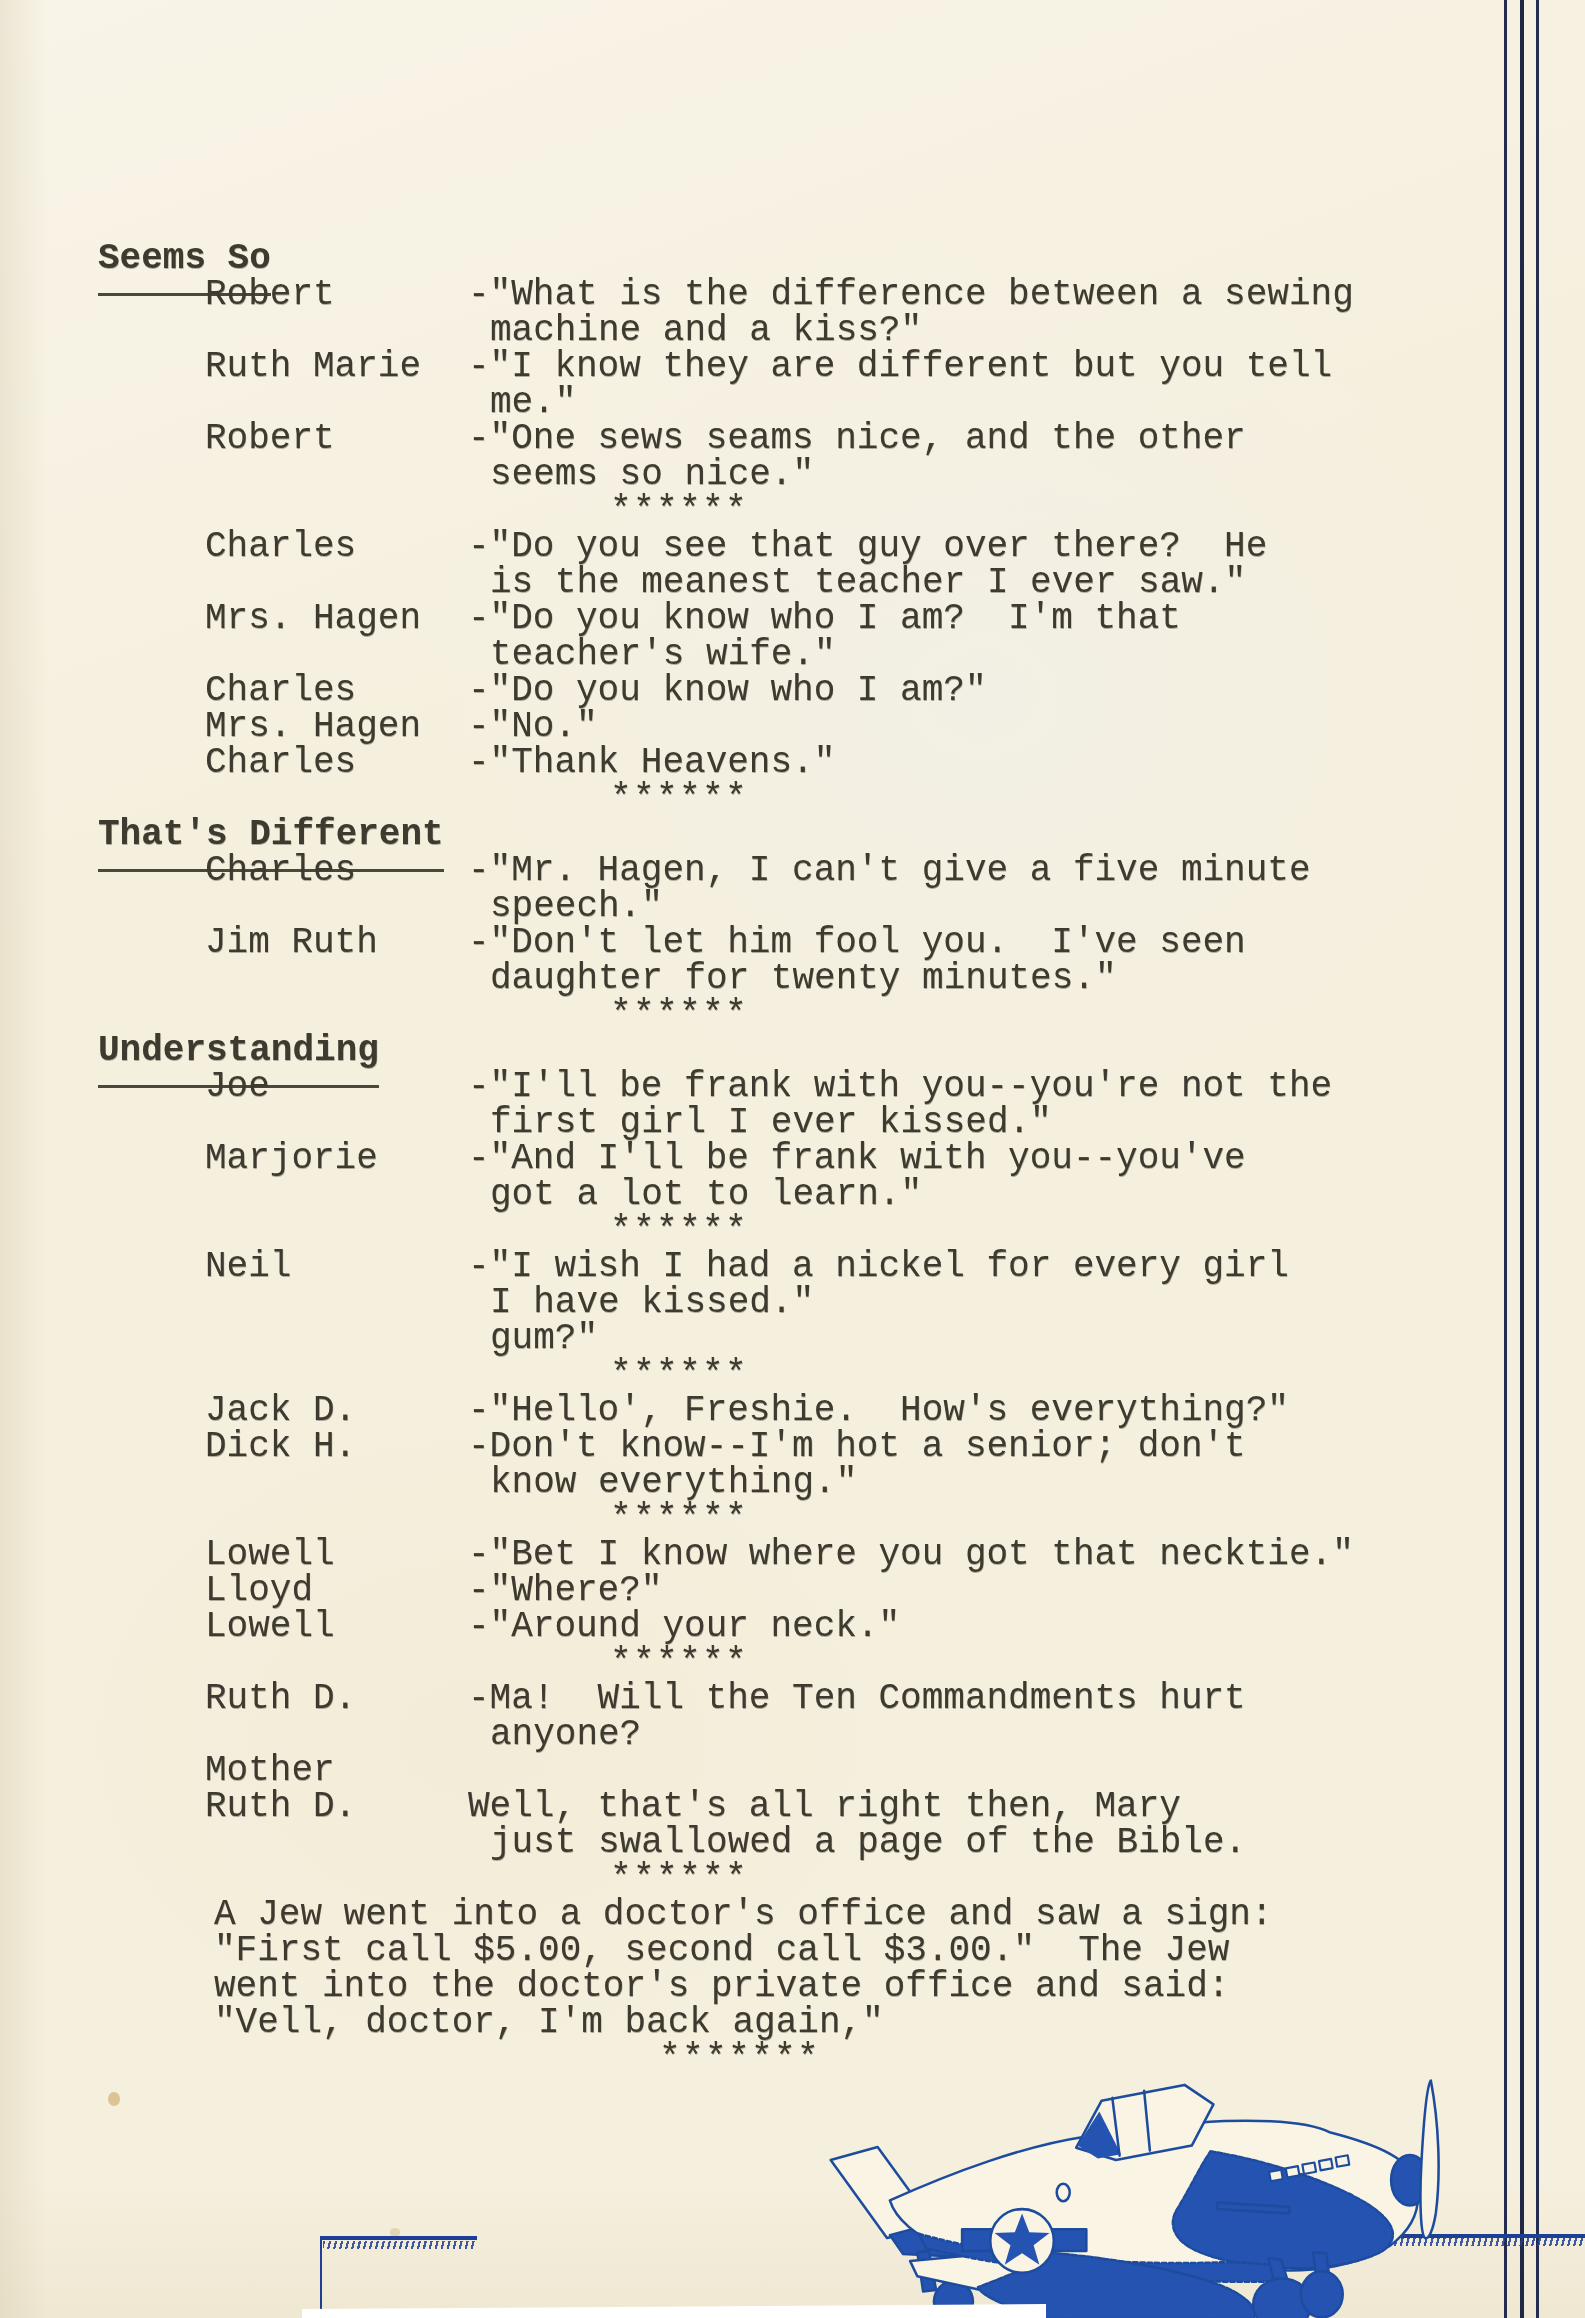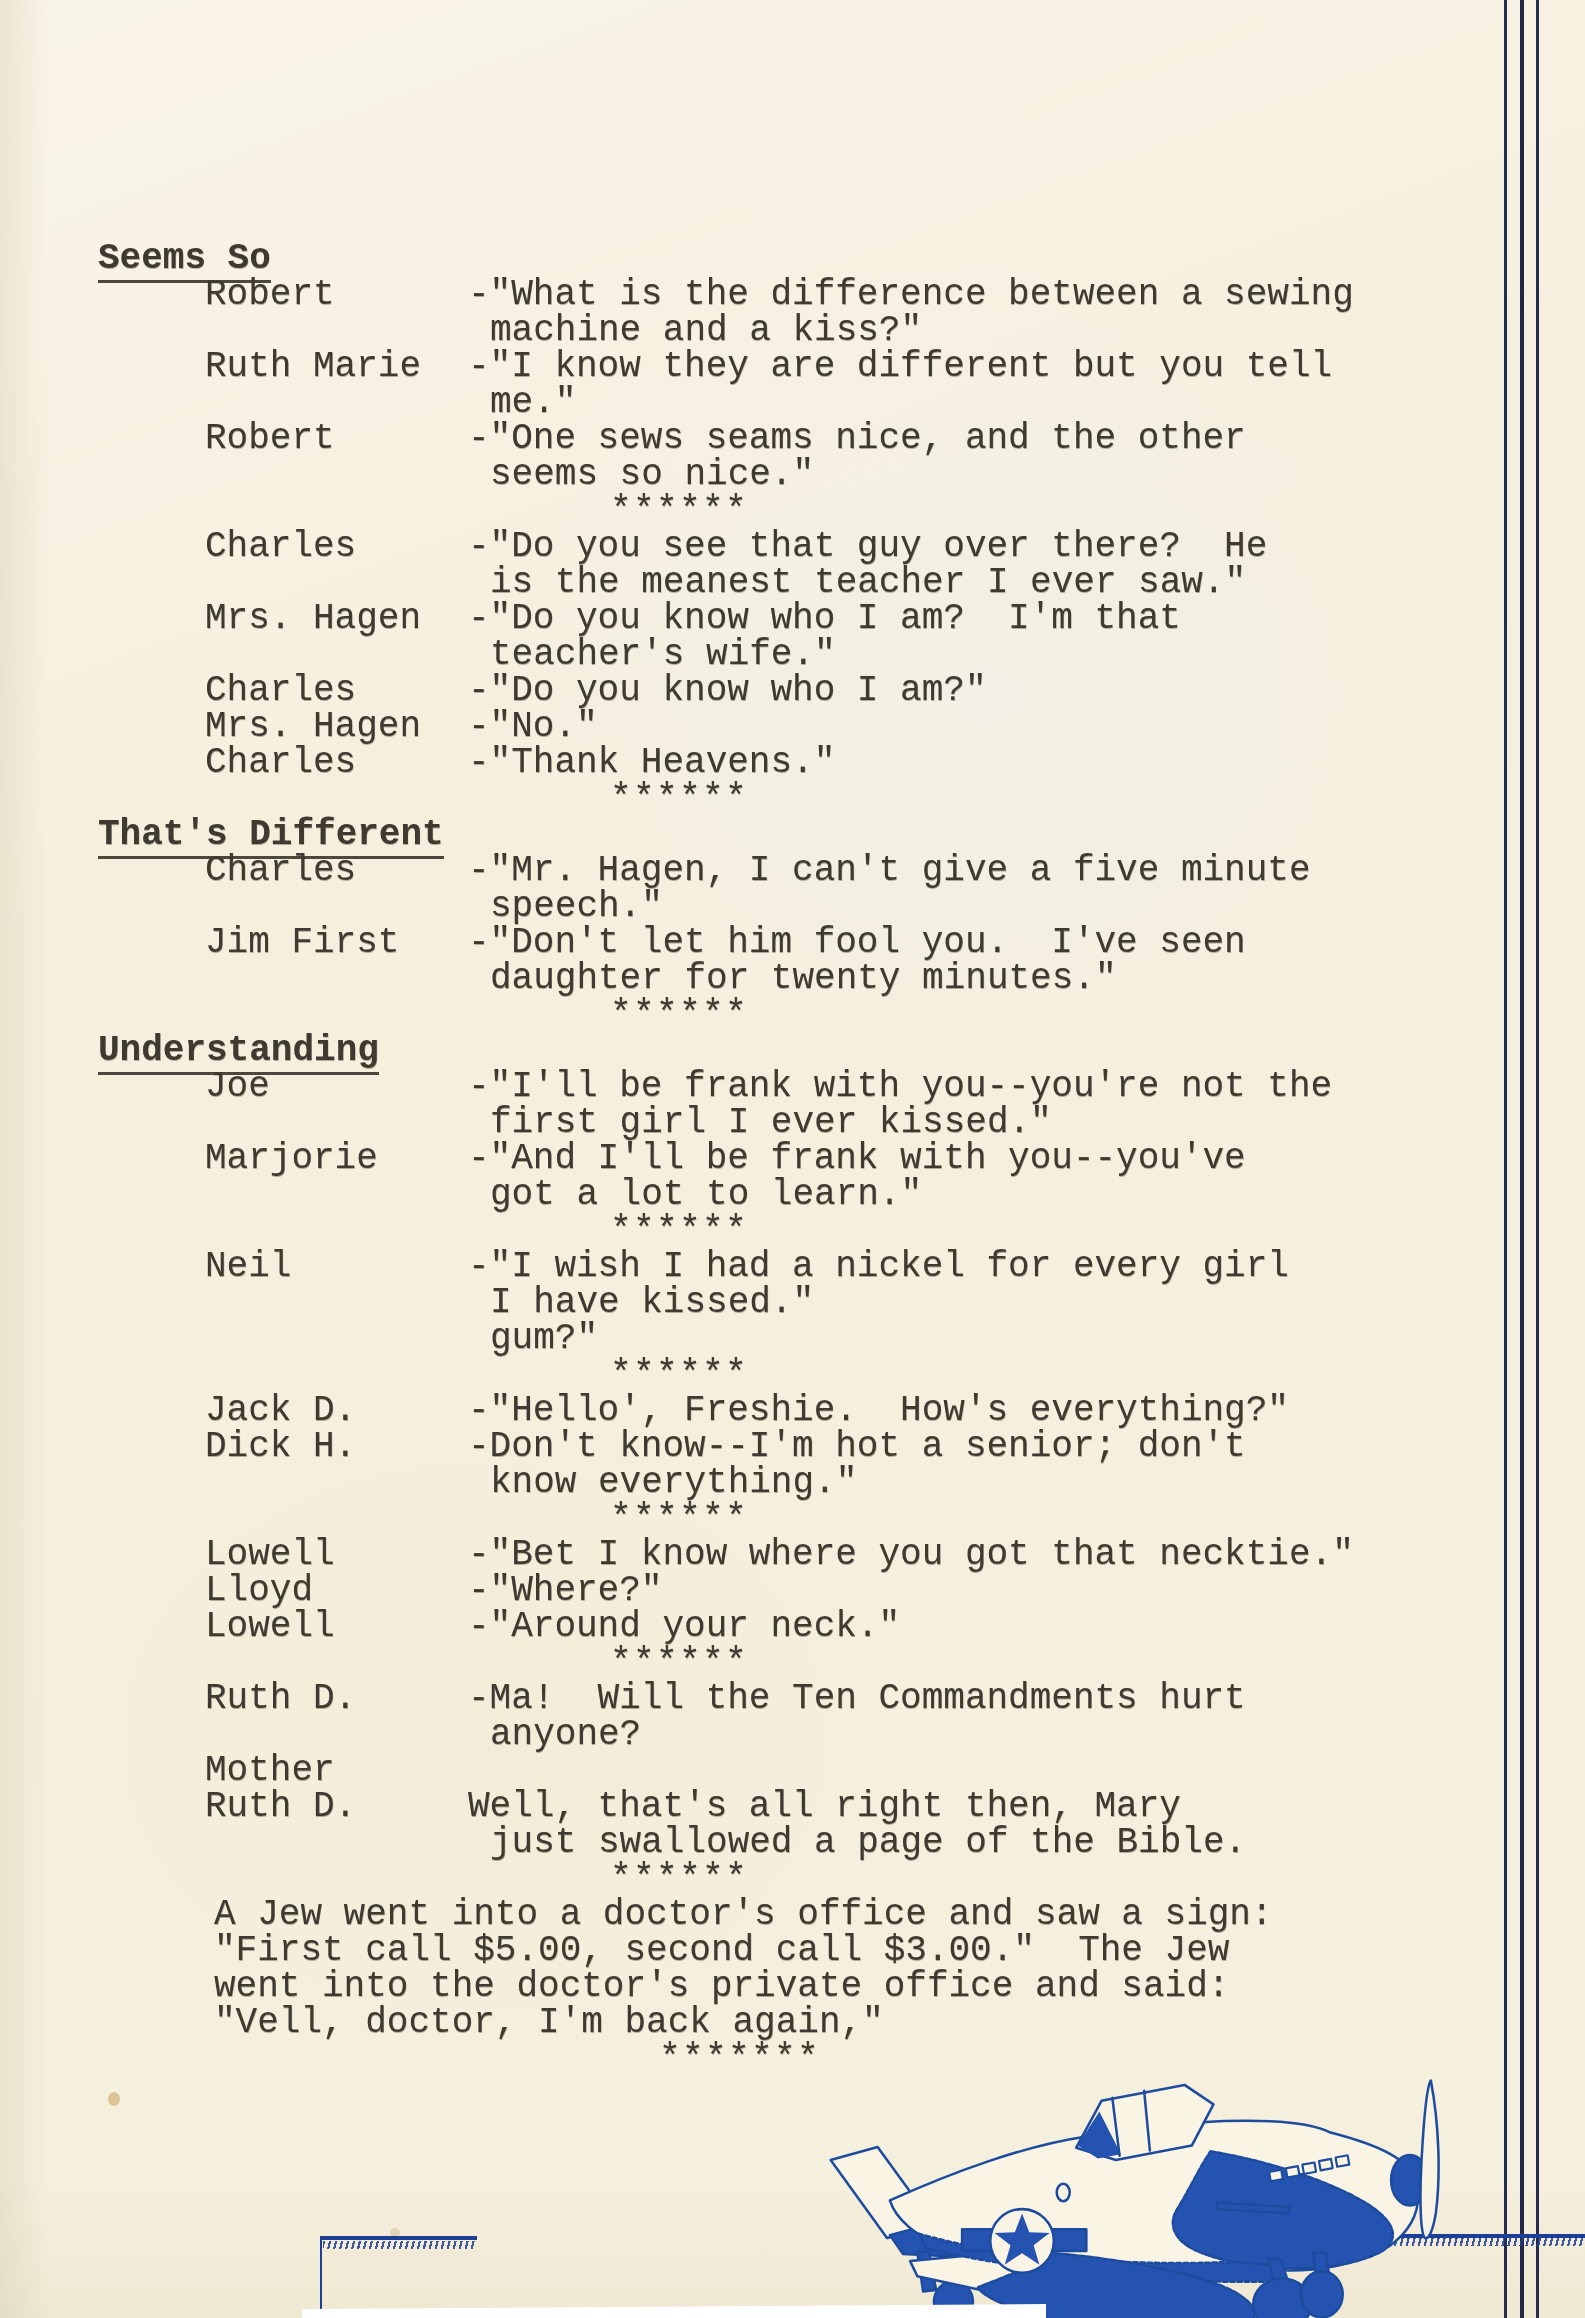--- a/index.html
+++ b/index.html
@@ -14,21 +14,21 @@
       linear-gradient(0deg, rgba(222,210,178,0.25), rgba(222,210,178,0) 6%);
     font-family:"Liberation Mono","DejaVu Sans Mono",monospace;
   }
   .typed{
     position:absolute;left:0;top:241px;width:1585px;z-index:2;
     font-size:36px;color:#3e3a30;
     text-shadow:0.4px 0.6px 0.4px rgba(62,58,48,0.38);
   }
   .line{position:relative;height:36px;}
   .line > span{position:absolute;top:0;line-height:36px;white-space:pre;}
-  .sec-title{left:98px;font-weight:bold;border-bottom:3.6px solid rgba(60,56,46,0.92);padding-bottom:3px;}
+  .sec-title{left:98px;font-weight:bold;border-bottom:3.6px solid rgba(60,56,46,0.92);padding-bottom:16px;}
   .speaker{left:205px;}
   .dialog{left:468px;}
   .dialog.cont{left:490px;}
   .para{left:214px;}
   .sep{left:610px;letter-spacing:1.4px;}
   .sep.final-sep{left:659px;}
   .margin-line{position:absolute;top:0;height:2319px;z-index:1;}
   #mline1{left:1504px;width:2.9px;background:#242d50;}
   #mline2{left:1520px;width:3.6px;background:#1f2847;}
   #mline3{left:1536px;width:2.9px;background:#242d50;}
@@ -118,21 +118,21 @@
       <span class="sec-title">That's Different</span>
     </div>
     <div class="line">
       <span class="speaker">Charles</span>
       <span class="dialog">-"Mr. Hagen, I can't give a five minute</span>
     </div>
     <div class="line">
       <span class="dialog cont">speech."</span>
     </div>
     <div class="line">
-      <span class="speaker">Jim First</span>
+      <span class="speaker">Jim Ruth</span>
       <span class="dialog">-"Don't let him fool you.  I've seen</span>
     </div>
     <div class="line">
       <span class="dialog cont">daughter for twenty minutes."</span>
     </div>
     <div class="line">
       <span class="sep">******</span>
     </div>
     <div class="line">
       <span class="sec-title">Understanding</span>

